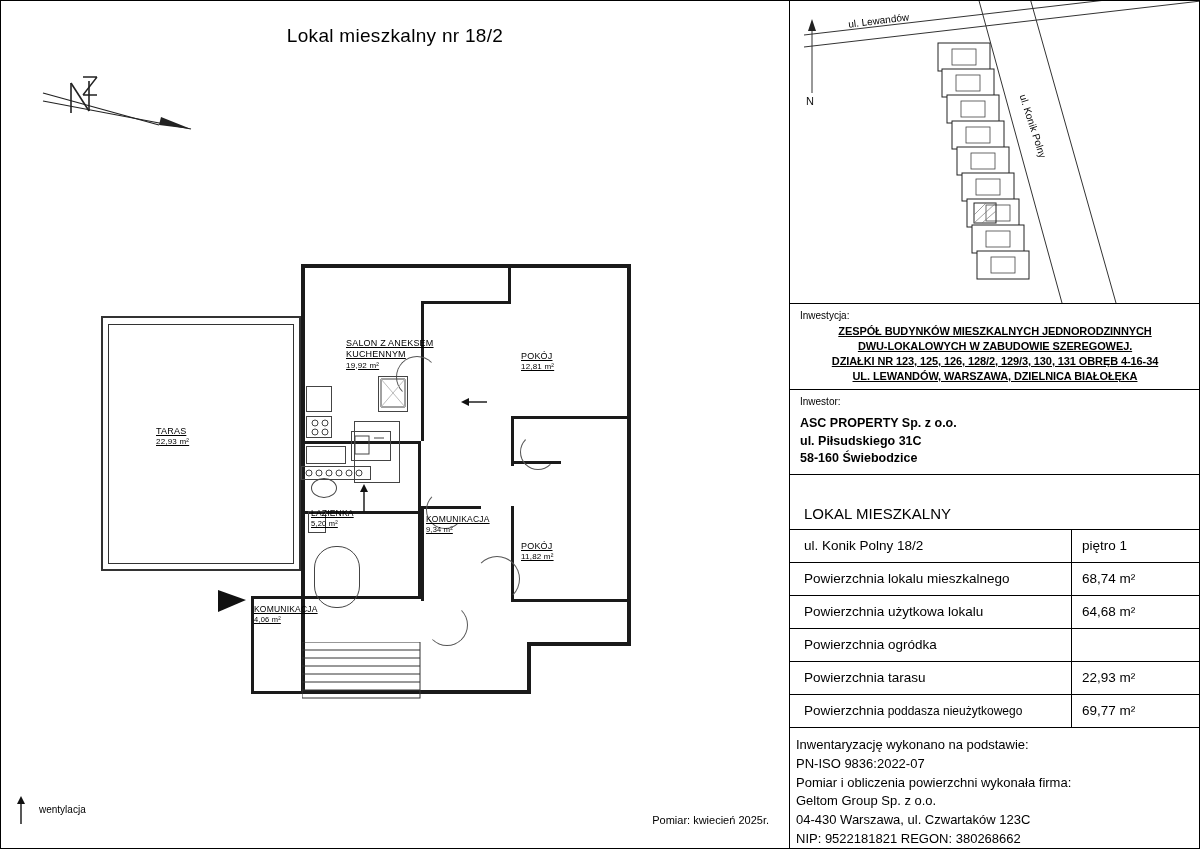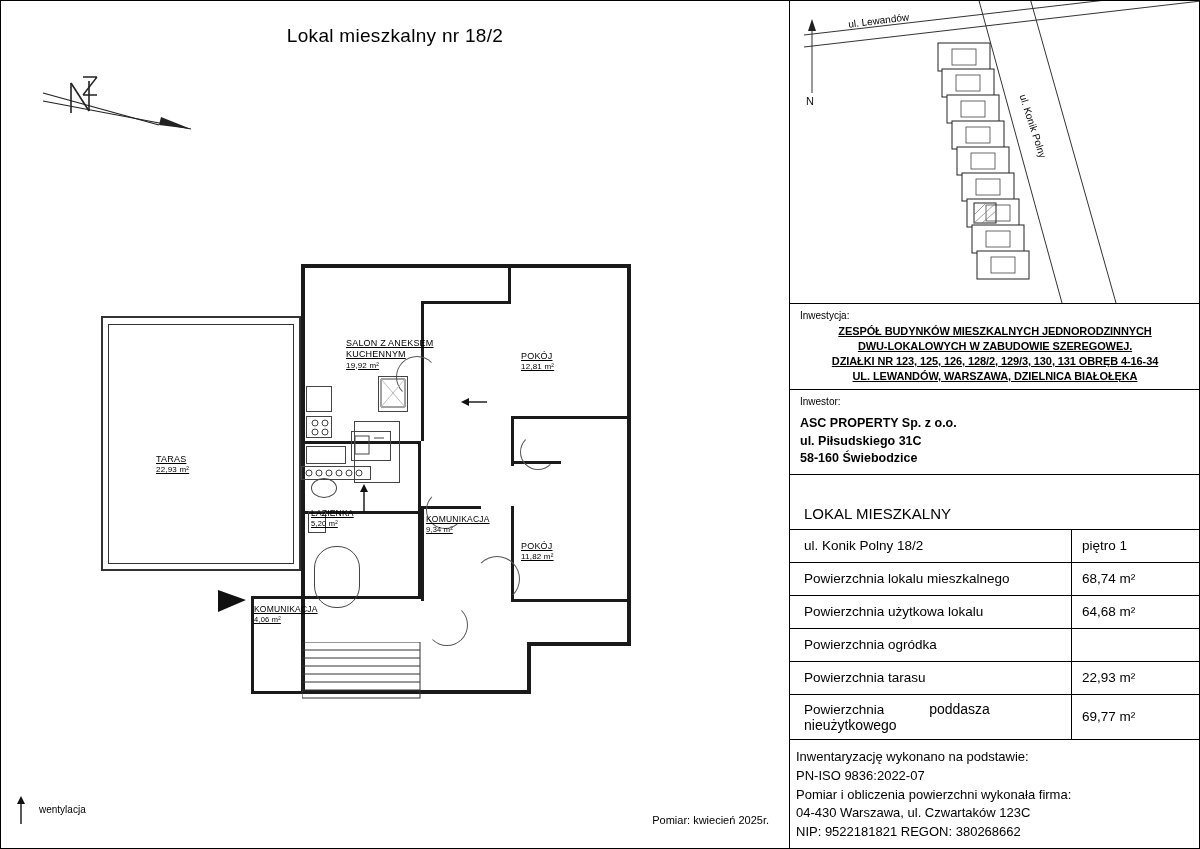--- a/index.html
+++ b/index.html
@@ -38,21 +38,21 @@
 
   .sec{padding:6px 10px;border-bottom:1px solid #000;}
   .sec .cap{font-size:10px;margin-bottom:3px;}
   .invest-lines{font-size:11px;font-weight:bold;line-height:1.35;text-align:center;letter-spacing:-.1px;text-decoration:underline;}
   .investor-lines{font-size:12.5px;font-weight:bold;line-height:1.4;text-align:left;margin-top:8px;}
 
   #lokal-head{font-size:15px;padding:7px 0 7px 14px;border-bottom:1px solid #000;margin-top:23px;}
   table#tbl{width:100%;border-collapse:collapse;font-size:13.5px;}
   table#tbl td{border-bottom:1px solid #000;padding:6px 6px 6px 14px;height:20px;}
   table#tbl td.val{border-left:1px solid #000;text-align:left;padding-left:10px;width:112px;}
-  .small-i{font-size:14px;padding-left:41px;}
+  .small-i{font-size:12px;}
 
   #footer{padding:8px 6px;text-align:left;font-size:13px;line-height:1.45;}
 </style>
 </head>
 <body>
 
 <div id="page">
 
   <div id="left-pane">
 
@@ -72,21 +72,21 @@
 
       <div class="wall" style="left:205px;top:8px;width:330px;height:4px;"></div>
       <div class="wall" style="left:205px;top:8px;width:4px;height:430px;"></div>
       <div class="wall" style="left:531px;top:8px;width:4px;height:382px;"></div>
       <div class="wall" style="left:205px;top:434px;width:230px;height:4px;"></div>
       <div class="wall" style="left:431px;top:386px;width:104px;height:4px;"></div>
       <div class="wall" style="left:431px;top:386px;width:4px;height:52px;"></div>
 
       <div class="thin" style="left:5px;top:60px;width:200px;height:255px;border-width:2px;"></div>
       <div class="thin" style="left:12px;top:68px;width:186px;height:240px;"></div>
-      <div class="room-label big-label" style="left:60px;top:170px;width:100px;margin-top:28px;">
+      <div class="room-label big-label" style="left:60px;top:170px;width:100px;">
         <span class="nm">TARAS</span>
         <span class="ar">22,93 m²</span>
       </div>
 
       <div class="wall" style="left:205px;top:185px;width:120px;height:3px;"></div>
       <div class="wall" style="left:322px;top:185px;width:3px;height:50px;"></div>
       <div class="wall" style="left:205px;top:255px;width:120px;height:3px;"></div>
       <div class="wall" style="left:322px;top:232px;width:3px;height:110px;"></div>
       <div class="wall" style="left:205px;top:340px;width:120px;height:3px;"></div>
       <div class="wall" style="left:155px;top:340px;width:52px;height:3px;"></div>
@@ -306,17 +306,18 @@
         <td><span>Powierzchnia</span><span class="small-i"> poddasza nieużytkowego</span></td>
         <td class="val">69,77  m²</td>
       </tr>
     </tbody>
       </table>
 
     <div id="footer">
       <div>Inwentaryzację wykonano na podstawie:</div>
       <div>PN-ISO 9836:2022-07</div>
       <div>Pomiar i obliczenia powierzchni wykonała firma:</div>
+      <div>Geltom Group Sp. z o.o.</div>
       <div>04-430 Warszawa, ul. Czwartaków 123C</div>
       <div>NIP: 9522181821 REGON: 380268662</div>
     </div>
   </div>
 </div>
 
 </body></html>

